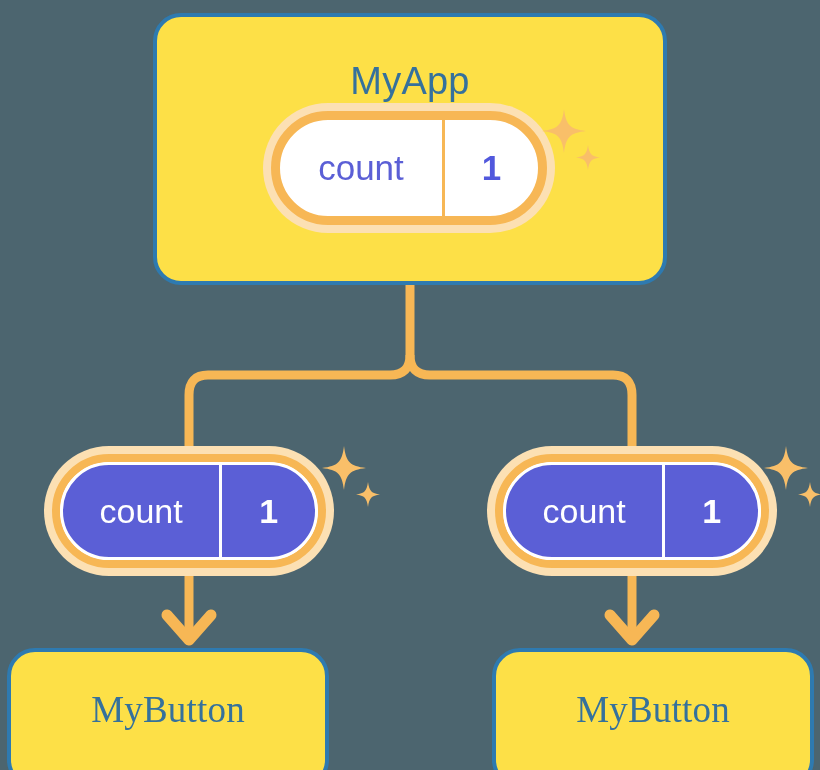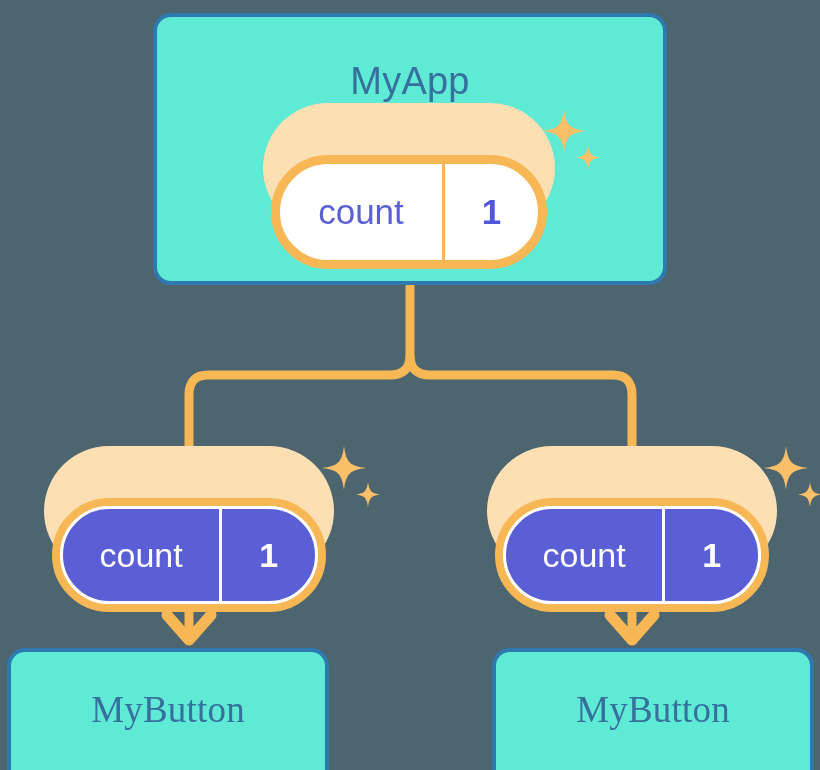--- a/index.html
+++ b/index.html
@@ -8,23 +8,23 @@
     background:#4c656f;
     font-family:"Liberation Sans", sans-serif;
     overflow:hidden;
     position:relative;
   }
   #stage{position:absolute;left:0;top:0;width:820px;height:770px;}
 
   
   .card{
     position:absolute;
-    background:#5eead4;
+    background:#fde047;
     border:4px solid #2e7ab0;
-    border-radius:18px;
+    border-radius:28px;
     box-sizing:border-box;
   }
   .card-title{
     position:absolute;
     left:0;right:0;
     text-align:center;
     color:#35719c;
     font-size:38px;
     letter-spacing:.2px;
     white-space:nowrap;
@@ -55,21 +55,20 @@
     background:#fce0b3;
   }
   .pill-body{
     position:absolute;
     box-sizing:border-box;
     border:9px solid #f7b755;
     border-radius:999px;
     display:flex;
     align-items:stretch;
     overflow:hidden;
-    margin-top:44px;
   }
   .pill-key,.pill-val{
     display:flex;align-items:center;justify-content:center;
     box-sizing:border-box;
     white-space:nowrap;
   }
 
   
   .pill-light .pill-body{ background:#ffffff; }
   .pill-light .pill-key{ color:#5b5fd6; font-size:35px; }

